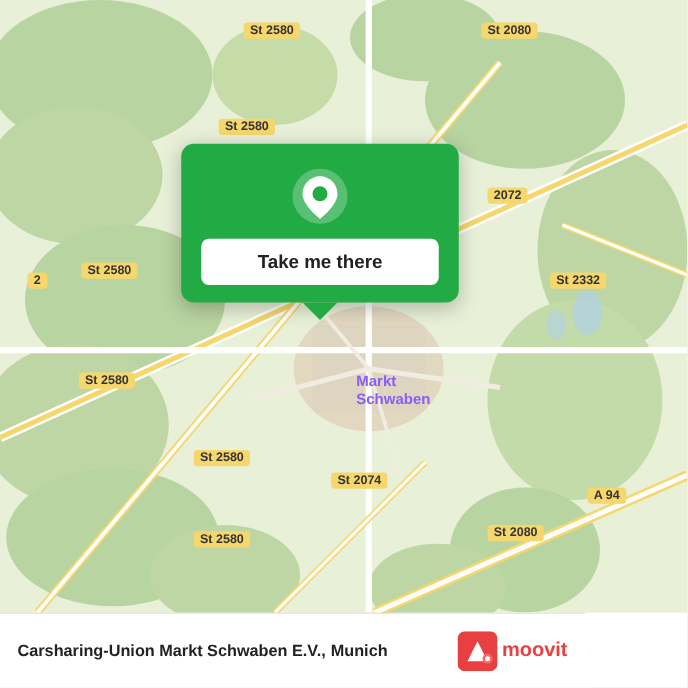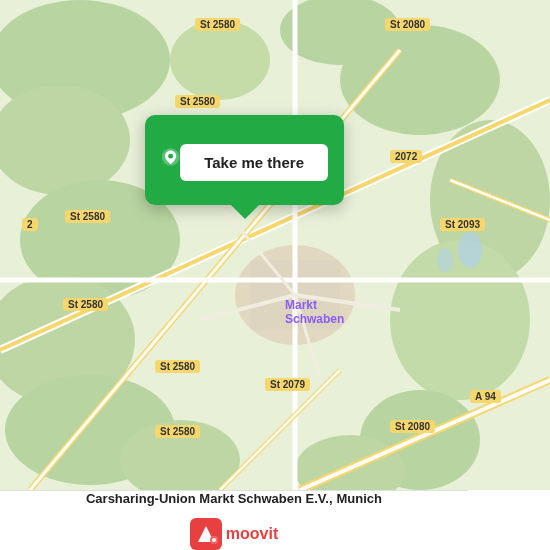--- a/index.html
+++ b/index.html
@@ -19,25 +19,25 @@
       height: 100%;
       position: absolute;
       top: 0; left: 0;
     }
 
     
     #popup-card {
       position: absolute;
       top: 115px;
       left: 145px;
-      width: 199px;
+      width: 222px;
       background: #22aa44;
       border-radius: 10px;
       display: flex;
-      flex-direction: row;
+      flex-direction: column;
       align-items: center;
       padding: 18px 16px 14px 16px;
       box-shadow: 0 4px 16px rgba(0,0,0,0.25);
       z-index: 10;
     }
 
     .pin-icon {
       width: 48px;
       height: 48px;
       margin-bottom: 10px;
@@ -86,21 +86,20 @@
     
     #bottom-bar {
       width: 468px;
       height: 60px;
       background: #ffffff;
       display: flex;
       align-items: center;
       justify-content: space-between;
       padding: 0 14px;
       border-top: 1px solid #e0e0e0;
-      flex-direction: column;
     }
 
     .bottom-title {
       font-size: 13px;
       font-weight: 600;
       color: #222;
     }
 
     .moovit-logo {
       display: flex;
@@ -198,24 +197,24 @@
     <ellipse cx="445" cy="260" rx="8" ry="12" fill="#b0d0e8" opacity="0.6"></ellipse>
   </svg>
 
   <div id="road-labels">
       <div class="road-label" style="top: 18px; left: 195px;">St 2580</div>
       <div class="road-label" style="top: 18px; left: 385px;">St 2080</div>
       <div class="road-label" style="top: 95px; left: 175px;">St 2580</div>
       <div class="road-label" style="top: 150px; left: 390px;">2072</div>
       <div class="road-label" style="top: 210px; left: 65px;">St 2580</div>
       <div class="road-label" style="top: 218px; left: 22px;">2</div>
-      <div class="road-label" style="top: 218px; left: 440px;">St 2093</div>
+      <div class="road-label" style="top: 218px; left: 440px;">St 2332</div>
       <div class="road-label" style="top: 298px; left: 63px;">St 2580</div>
       <div class="road-label" style="top: 360px; left: 155px;">St 2580</div>
-      <div class="road-label" style="top: 378px; left: 265px;">St 2079</div>
+      <div class="road-label" style="top: 378px; left: 265px;">St 2074</div>
       <div class="road-label" style="top: 425px; left: 155px;">St 2580</div>
       <div class="road-label" style="top: 420px; left: 390px;">St 2080</div>
       <div class="road-label" style="top: 390px; left: 470px;">A 94</div>
     </div>
 
   <div class="town-label">
     <span>Markt</span><br>
     <span>Schwaben</span>
   </div>
 

